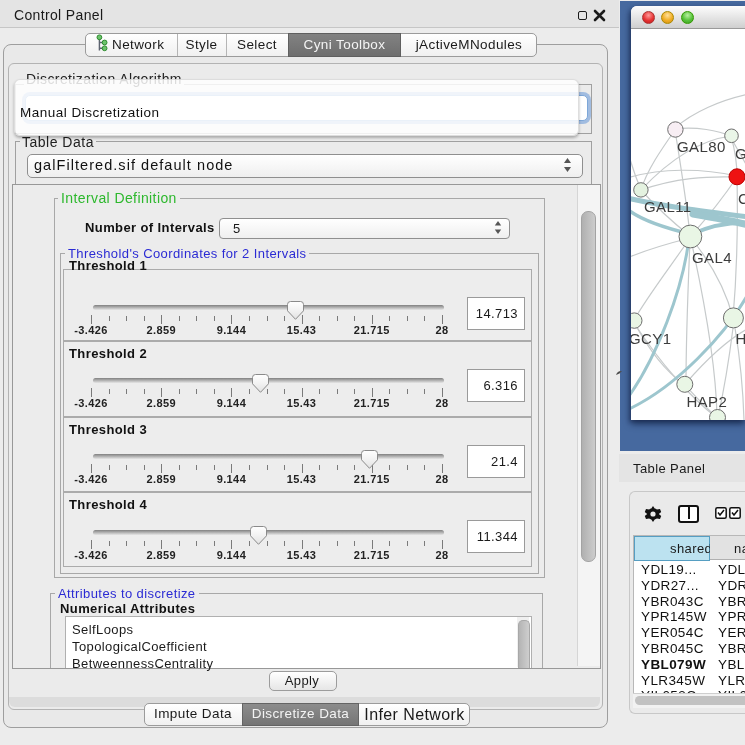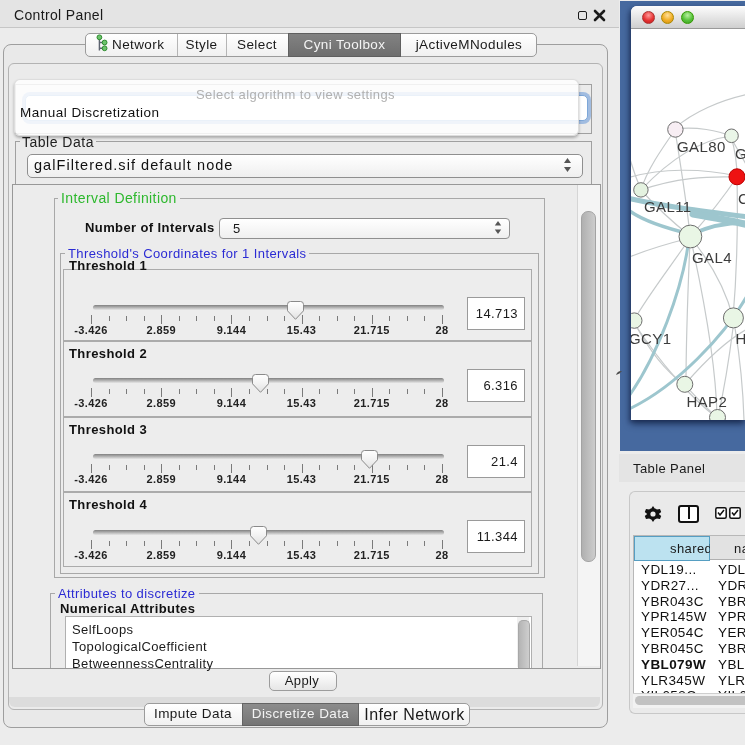--- a/index.html
+++ b/index.html
@@ -37,20 +37,21 @@
     <circle cx="10.6" cy="8.5" r="2.4" fill="#6cc46c" stroke="#2e8b2e" stroke-width="1"></circle>
     <circle cx="10.6" cy="14.3" r="2.4" fill="#6cc46c" stroke="#2e8b2e" stroke-width="1"></circle>
   </svg>
   <div class="abs" style="left:112px;top:37px;font-size:13.5px;color:#1a1a1a;">Network</div>
   <div class="abs" style="left:177px;top:37px;width:49px;text-align:center;font-size:13.5px;color:#1a1a1a;">Style</div>
   <div class="abs" style="left:226px;top:37px;width:62px;text-align:center;font-size:13.5px;color:#1a1a1a;">Select</div>
   <div class="abs" style="left:288px;top:37px;width:113px;text-align:center;font-size:13.5px;color:#f4f4f4;">Cyni Toolbox</div>
   <div class="abs" style="left:401px;top:37px;width:136px;text-align:center;font-size:13.5px;color:#1a1a1a;">jActiveMNodules</div>
 
   <div class="abs" style="left:15px;top:84px;width:575px;height:48px;border:1px solid #a0a0a0;"></div>
+  <div class="abs" style="left:24px;top:71px;background:#ebebeb;padding:0 2px;font-size:14px;color:#222;">Discretization Algorithm</div>
 
   <div class="abs" style="left:25px;top:95px;width:561px;height:24px;background:#fff;border:1px solid #7da7d8;border-radius:5px;box-shadow:0 0 0 3px rgba(100,150,215,0.55);"></div>
 
   <div class="abs" style="left:15px;top:141px;width:575px;height:42px;border:1px solid #a0a0a0;"></div>
   <div class="abs" style="left:20px;top:134px;background:#ebebeb;padding:0 2px;font-size:14px;color:#222;letter-spacing:0.5px;">Table Data</div>
   <div class="abs" style="left:27px;top:154px;width:554px;height:22px;background:linear-gradient(#ffffff,#efefef);border:1px solid #8f8f8f;border-radius:5px;"></div>
   <div class="abs" style="left:34px;top:157px;font-size:14.5px;color:#111;letter-spacing:1.05px;">galFiltered.sif default node</div>
   <svg class="abs" style="left:563px;top:158px;" width="9" height="14" viewBox="0 0 9 14">
     <path d="M4.5,0 L8,5 L1,5 Z" fill="#555"></path>
       <path d="M4.5,14 L8,9 L1,9 Z" fill="#555"></path>
@@ -62,21 +63,21 @@
   <div class="abs" style="left:58px;top:190px;background:#ececec;padding:0 3px;font-size:14px;color:#2db82d;letter-spacing:0.4px;">Interval Definition</div>
   <div class="abs b13" style="left:85px;top:220px;">Number of Intervals</div>
   <div class="abs" style="left:219px;top:218px;width:289px;height:19px;background:linear-gradient(#ffffff,#efefef);border:1px solid #8f8f8f;border-radius:4px;"></div>
   <div class="abs t13" style="left:233px;top:221px;">5</div>
   <svg class="abs" style="left:494px;top:221px;" width="8" height="13" viewBox="0 0 8 13">
     <path d="M4,0 L7.2,4.5 L0.8,4.5 Z" fill="#555"></path>
       <path d="M4,13 L7.2,8.5 L0.8,8.5 Z" fill="#555"></path>
   </svg>
 
   <div class="abs" style="left:60px;top:253px;width:477px;height:319px;border:1px solid #a8a8a8;"></div>
-  <div class="abs t13" style="left:65px;top:246px;background:#ececec;padding:0 3px;color:#2b2bd4;">Threshold's Coordinates for 1 Intervals</div>
+  <div class="abs t13" style="left:65px;top:246px;background:#ececec;padding:0 3px;color:#2b2bd4;">Threshold's Coordinates for 2 Intervals</div>
 
   <div class="abs" style="left:63px;top:269px;width:467px;height:70px;background:#ededed;border:1px solid #ababab;"></div>
   <div class="abs b13" style="left:69px;top:258px;">Threshold 1</div>
   <div class="abs" style="left:93px;top:305px;width:351px;height:5px;background:linear-gradient(#808080,#b8b8b8 55%,#e6e6e6);border-radius:3px;"></div>
   <div class="abs" style="left:91.0px;top:315px;width:1px;height:9px;background:#7a7a7a;"></div>
     <div class="abs" style="left:108.5px;top:316px;width:1px;height:5px;background:#7a7a7a;"></div>
     <div class="abs" style="left:126.1px;top:316px;width:1px;height:5px;background:#7a7a7a;"></div>
     <div class="abs" style="left:143.7px;top:316px;width:1px;height:5px;background:#7a7a7a;"></div>
     <div class="abs" style="left:161.2px;top:315px;width:1px;height:9px;background:#7a7a7a;"></div>
     <div class="abs" style="left:178.8px;top:316px;width:1px;height:5px;background:#7a7a7a;"></div>
@@ -259,21 +260,20 @@
   <div class="abs" style="left:269px;top:671px;width:66px;height:18px;background:linear-gradient(#ffffff,#e6e6e6);border:1px solid #9c9c9c;border-radius:5px;"></div>
   <div class="abs t13" style="left:269px;top:673px;width:66px;text-align:center;">Apply</div>
 
   <div class="abs" style="left:144px;top:703px;width:326px;height:23px;background:linear-gradient(#ffffff,#f0f0f0);border:1px solid #9b9b9b;border-radius:5px;box-sizing:border-box;"></div>
   <div class="abs" style="left:242px;top:703px;width:117px;height:23px;background:linear-gradient(#8c8c8c,#757575);box-sizing:border-box;border:1px solid #646464;"></div>
   <div class="abs" style="left:144px;top:706px;width:98px;text-align:center;font-size:13.5px;color:#1a1a1a;">Impute Data</div>
   <div class="abs" style="left:242px;top:706px;width:117px;text-align:center;font-size:13.5px;color:#f4f4f4;">Discretize Data</div>
   <div class="abs" style="left:359px;top:706px;width:111px;text-align:center;font-size:16px;color:#1a1a1a;">Infer Network</div>
 
   <div class="abs" style="left:14px;top:79px;width:563px;height:55px;background:rgba(255,255,255,0.84);border:1px solid rgba(190,190,190,0.5);border-radius:6px;box-shadow:0 2px 3px rgba(0,0,0,0.28);"></div>
-  <div class="abs t13" style="left:14px;top:87px;width:563px;text-align:center;color:#b0b0b0;">Select algorithm to view settings</div>
   <div class="abs" style="left:20px;top:105px;font-size:13.5px;font-weight:normal;color:#111;letter-spacing:0.5px;">Manual Discretization</div>
 
   <div class="abs" style="left:620px;top:1px;width:125px;height:450px;background:#46699f;"></div>
   <div class="abs" style="left:631px;top:6px;width:114px;height:414px;background:#ffffff;border-radius:6px 0 0 0;box-shadow:0 4px 7px rgba(5,15,45,0.55),-2px 2px 4px rgba(5,15,45,0.3);"></div>
   <div class="abs" style="left:631px;top:6px;width:114px;height:22px;background:linear-gradient(#fdfdfd,#cfcfcf);border-bottom:1px solid #9a9a9a;border-radius:6px 0 0 0;"></div>
   <div class="abs" style="left:641.5px;top:11px;width:11px;height:11px;border-radius:50%;background:radial-gradient(circle at 50% 30%,#ff9a9a,#e63434 55%,#c01818);border:0.5px solid #a33;"></div>
   <div class="abs" style="left:661px;top:11px;width:11px;height:11px;border-radius:50%;background:radial-gradient(circle at 50% 30%,#ffe09a,#f0ad24 55%,#cf8c10);border:0.5px solid #a80;"></div>
   <div class="abs" style="left:681px;top:11px;width:11px;height:11px;border-radius:50%;background:radial-gradient(circle at 50% 30%,#b8f0a0,#57c23a 55%,#3a9d22);border:0.5px solid #390;"></div>
   <svg class="abs" style="left:631px;top:28px;" width="114" height="392" viewBox="0 0 114 392">
     <g fill="none" stroke="#c6cacb" stroke-width="1.2">

